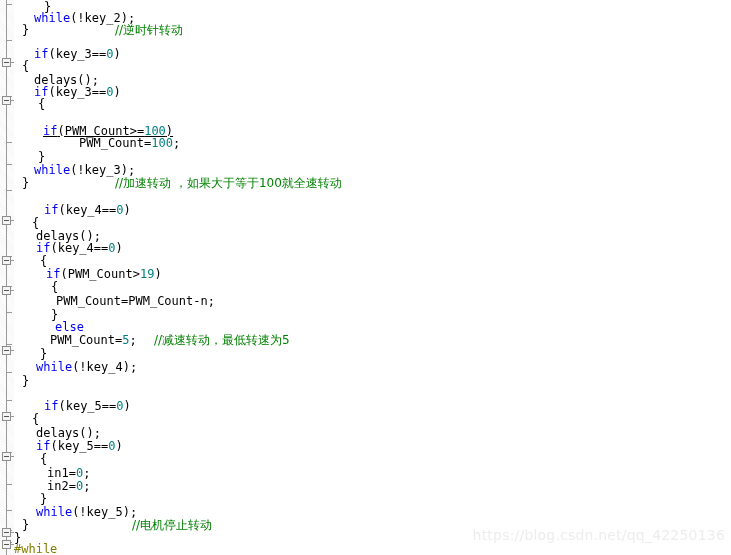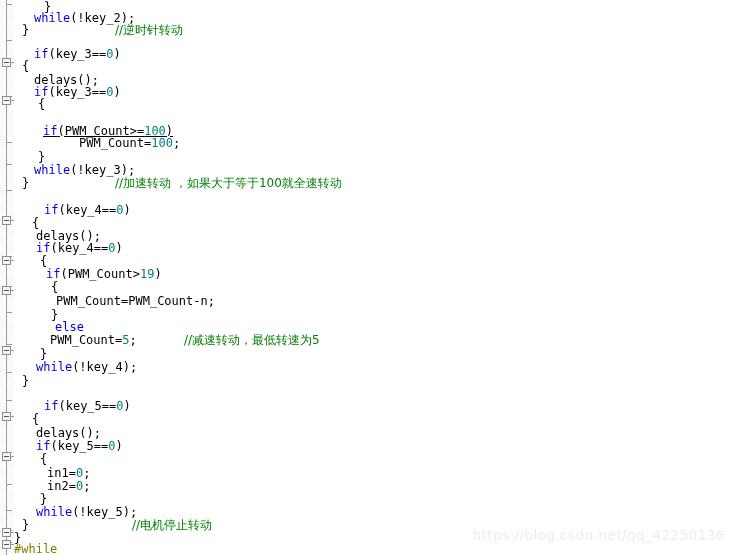--- a/index.html
+++ b/index.html
@@ -186,21 +186,21 @@
       <div class="line" style="top: 216px; left: 18px;"><span class="plain">{</span></div>
       <div class="line" style="top: 229px; left: 22px;"><span class="plain">delays();</span></div>
       <div class="line" style="top: 241px; left: 22px;"><span class="kw">if</span><span class="plain">(key_4==</span><span class="num">0</span><span class="plain">)</span></div>
       <div class="line" style="top: 254px; left: 26px;"><span class="plain">{</span></div>
       <div class="line" style="top: 267px; left: 32px;"><span class="kw">if</span><span class="plain">(PWM_Count&gt;</span><span class="num">19</span><span class="plain">)</span></div>
       <div class="line" style="top: 280px; left: 37px;"><span class="plain">{</span></div>
       <div class="line" style="top: 294px; left: 42px;"><span class="plain">PWM_Count=PWM_Count-n;</span></div>
       <div class="line" style="top: 308px; left: 37px;"><span class="plain">}</span></div>
       <div class="line" style="top: 320px; left: 41px;"><span class="kw">else</span></div>
       <div class="line" style="top: 333px; left: 36px;"><span class="plain">PWM_Count=</span><span class="num">5</span><span class="plain">;</span></div>
-      <div class="line" style="top: 333px; left: 140px; margin-left: 30px;"><span class="cmt cjk">//减速转动，最低转速为5</span></div>
+      <div class="line" style="top: 333px; left: 140px;"><span class="cmt cjk">//减速转动，最低转速为5</span></div>
       <div class="line" style="top: 347px; left: 26px;"><span class="plain">}</span></div>
       <div class="line" style="top: 360px; left: 22px;"><span class="kw">while</span><span class="plain">(!key_4);</span></div>
       <div class="line" style="top: 374px; left: 8px;"><span class="plain">}</span></div>
       <div class="line" style="top: 399px; left: 30px;"><span class="kw">if</span><span class="plain">(key_5==</span><span class="num">0</span><span class="plain">)</span></div>
       <div class="line" style="top: 412px; left: 18px;"><span class="plain">{</span></div>
       <div class="line" style="top: 426px; left: 22px;"><span class="plain">delays();</span></div>
       <div class="line" style="top: 439px; left: 22px;"><span class="kw">if</span><span class="plain">(key_5==</span><span class="num">0</span><span class="plain">)</span></div>
       <div class="line" style="top: 452px; left: 26px;"><span class="plain">{</span></div>
       <div class="line" style="top: 466px; left: 33px;"><span class="plain">in1=</span><span class="num">0</span><span class="plain">;</span></div>
       <div class="line" style="top: 479px; left: 33px;"><span class="plain">in2=</span><span class="num">0</span><span class="plain">;</span></div>

